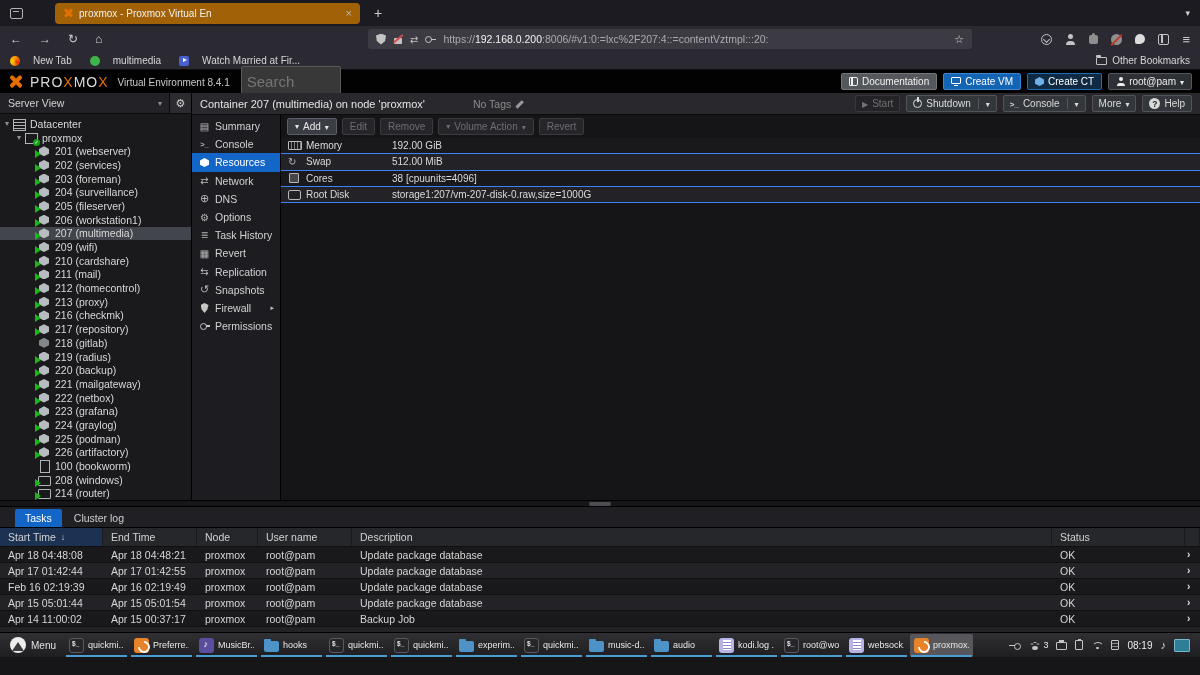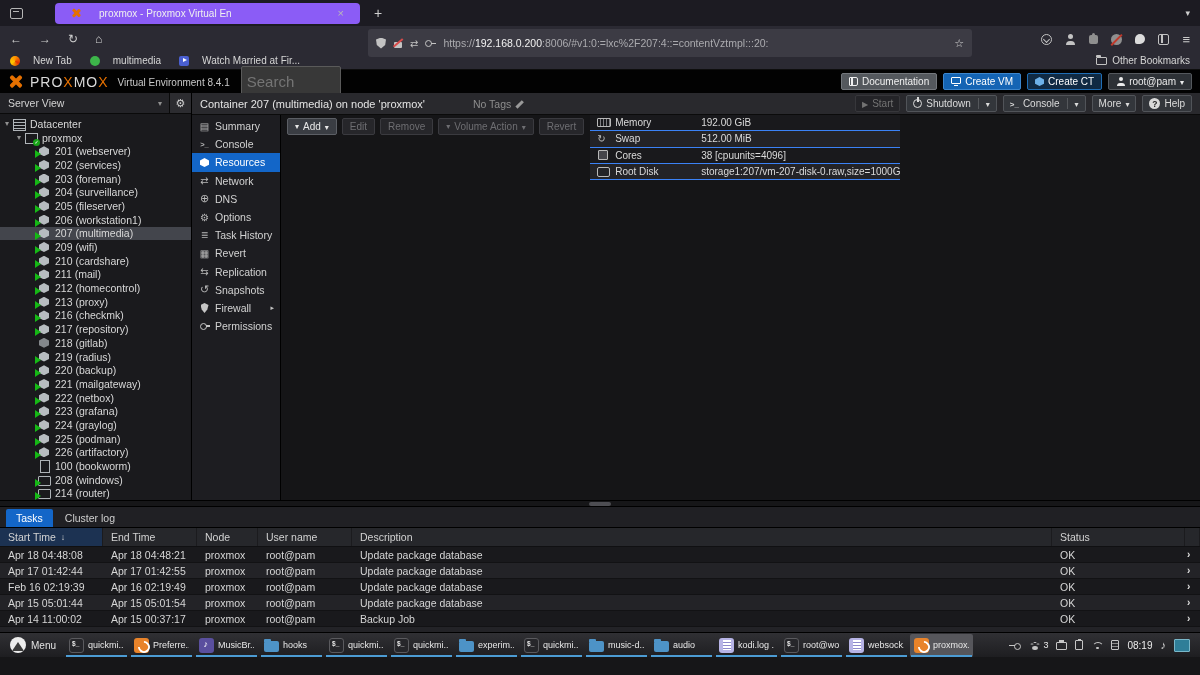--- a/index.html
+++ b/index.html
@@ -12,38 +12,38 @@
 .win-controls{position:absolute;right:10px;top:0;height:100%;display:flex;align-items:center;gap:13px}
 .wc-min{width:8px;height:1.5px;background:#bfbfbf}
 .wc-max{width:8px;height:8px;border:1.2px solid #bfbfbf;border-radius:1px}
 .wc-close{width:13px;height:13px;border-radius:50%;background:#77aecd;color:#20242c;font-size:9px;font-weight:bold;display:flex;align-items:center;justify-content:center;line-height:1}
 .wc-close::before{content:"×"}
 
 
 .tabbar{height:26px;background:#1c1b22;display:flex;align-items:center;padding:0 10px}
 .fx-view{width:13px;height:11px;border:1.3px solid #b5b5b5;border-radius:2px;position:relative}
 .fx-view::after{content:"";position:absolute;left:2px;top:2px;width:6px;height:1.5px;background:#b5b5b5}
-.tab{width:305px;height:21px;background:#8b5cf6;border-radius:4px;display:flex;align-items:center;padding:0 16px;gap:18px;margin-left:32px}
+.tab{width:305px;height:21px;background:#a16207;border-radius:4px;display:flex;align-items:center;padding:0 8px;gap:6px;margin-left:32px}
 .xmark{position:relative;width:10px;height:10px;flex:none}
 .xmark::before,.xmark::after{content:"";position:absolute;left:4px;top:0;width:2.6px;height:10px;background:#e57000;border-radius:1px}
 .xmark::before{transform:rotate(45deg)}
 .xmark::after{transform:rotate(-45deg)}
 .tab-title{flex:1;color:#f0f0f0;font-size:10px;white-space:nowrap;overflow:hidden}
 .tab-close{color:#b8b8b8;font-size:11px}
 .tab-close::before{content:"×"}
 .newtab{color:#cfcfcf;font-size:14px;margin-left:14px}
 .newtab::before{content:"+"}
 .tab-list-caret{margin-left:auto;color:#cfcfcf;font-size:9px}
 .tab-list-caret::before{content:"▾"}
 
 
 .navbar{height:26px;background:#2b2a33;display:flex;align-items:center;padding:0 10px;position:relative}
 .nico{color:#cfcfcf;font-size:12px;margin-right:17px}
 .n-back::before{content:"←"}.n-fwd::before{content:"→"}.n-reload::before{content:"↻"}.n-home::before{content:"⌂"}
-.urlbar{position:absolute;left:368px;top:3px;width:604px;height:28px;background:#3c3b44;border-radius:3px;display:flex;align-items:center;padding:0 8px;gap:7px}
+.urlbar{position:absolute;left:368px;top:3px;width:604px;height:20px;background:#3c3b44;border-radius:3px;display:flex;align-items:center;padding:0 8px;gap:7px}
 .u-shield{width:10px;height:11px;background:#c3c3c3;clip-path:polygon(50% 0,100% 18%,92% 68%,50% 100%,8% 68%,0 18%);flex:none}
 .u-lock{position:relative;width:10px;height:11px;flex:none}
 .u-lock::before{content:"";position:absolute;left:1px;bottom:1px;width:8px;height:6px;background:#c3c3c3;border-radius:1px}
 .u-lock::after{content:"";position:absolute;left:-1px;top:4px;width:12px;height:1.6px;background:#d84b4b;transform:rotate(-40deg)}
 .u-swap{color:#c3c3c3;font-size:10px;flex:none}
 .u-swap::before{content:"⇄"}
 .u-key{position:relative;width:11px;height:8px;flex:none}
 .u-key::before{content:"";position:absolute;left:0;top:1px;width:5px;height:5px;border:1.5px solid #c3c3c3;border-radius:50%}
 .u-key::after{content:"";position:absolute;left:6px;top:3.5px;width:5px;height:1.6px;background:#c3c3c3}
 .url-text{flex:1;font-size:10.5px;color:#aaaaae;white-space:nowrap;overflow:hidden}
@@ -168,21 +168,21 @@
 .i-dns .mi::before{content:"⊕";font-size:11px}
 .i-options .mi::before{content:"⚙"}
 .i-task-history .mi::before{content:"≡";font-size:12px}
 .i-backup .mi::before{content:"▦"}
 .i-replication .mi::before{content:"⇆"}
 .i-snapshots .mi::before{content:"↺";font-size:11px}
 .i-firewall .mi::before{content:"";width:8px;height:10px;background:#c6c6c6;clip-path:polygon(50% 0,100% 20%,85% 65%,50% 100%,15% 65%,0 20%)}
 .i-permissions .mi::before{content:"";width:5px;height:5px;border:1.5px solid #c6c6c6;border-radius:50%}
 .i-permissions .mi::after{content:"";width:4px;height:1.5px;background:#c6c6c6;margin-left:-1px}
 
-.res{flex:1;display:flex;flex-direction:row}
+.res{flex:1;display:flex;flex-direction:column}
 .res-toolbar{height:23px;display:flex;align-items:center;padding:0 6px;gap:5px;flex:none}
 .rbtn{height:17px;border-radius:2px;font-size:10px;padding:0 7px;display:flex;align-items:center;gap:4px;background:#26262a;border:1px solid #3a3a3f;color:#6e6e72;white-space:nowrap}
 .rbtn.enabled{background:#3a3d43;border-color:#5c5f65;color:#e8e8e8}
 .rbtn .rcaret{display:none}
 .rbtn.caret .rcaret{display:inline}
 .rcaret::before{content:"▾";font-size:8px}
 .rrow{height:16.3px;display:flex;align-items:center;border-bottom:1px solid #3b82f6;font-size:10px;color:#dadada;padding-left:7px}
 .res-table .rrow:nth-child(even){background:#232327}
 .res-table .rrow:nth-child(odd){background:#19191c}
 .ri{width:18px;flex:none;display:flex;align-items:center;color:#b9b9b9}
@@ -192,21 +192,21 @@
 .i-swap .ri::before{content:"↻";font-size:10px}
 .i-cpu .ri::before{content:"";width:8px;height:8px;border:1.2px solid #b9b9b9;border-radius:1px;background:#45454a;margin-left:1px}
 .i-disk .ri::before{content:"";width:11px;height:8px;border:1px solid #b9b9b9;border-radius:2px}
 
 
 .splitter{height:7px;background:#161618;border-top:1px solid #000;border-bottom:1px solid #000;display:flex;align-items:center;justify-content:center}
 .handle{width:22px;height:4px;background:#4d4d52;border-radius:2px}
 
 
 .tasks{height:125px;display:flex;flex-direction:column;background:#1a1a1d}
-.task-tabs{height:21px;display:flex;align-items:flex-end;padding-left:6px;gap:2px;background:#202024;border-bottom:1px solid #000;flex:none}
+.task-tabs{height:21px;display:flex;align-items:flex-end;padding-left:15px;gap:2px;background:#202024;border-bottom:1px solid #000;flex:none}
 .ttab{height:18px;padding:0 10px;font-size:10.5px;color:#cfcfcf;display:flex;align-items:center;border-radius:2px 2px 0 0}
 .ttab.active{background:#1366c8;color:#fff}
 .thead{height:19px;display:flex;background:#26272b;border-bottom:1px solid #101012;font-size:10.5px;color:#d2d2d2;flex:none}
 .th{display:flex;align-items:center;padding-left:8px;border-right:1px solid #1b1b1e;overflow:hidden;white-space:nowrap}
 .th.sorted{background:#1c3252}
 .th.sorted::after{content:"↓";margin-left:5px;font-size:9px}
 .c1{width:103px;flex:none}.c2{width:94px;flex:none}.c3{width:61px;flex:none}.c4{width:94px;flex:none}.c5{flex:1}.c6{width:133px;flex:none}.c7{width:15px;flex:none}
 .trowt{height:16px;display:flex;align-items:center;font-size:10.5px;color:#d6d6d6;border-bottom:1px solid #121214}
 .task-rows .trowt:nth-child(even){background:#232327}
 .task-rows .trowt:nth-child(odd){background:#19191c}

